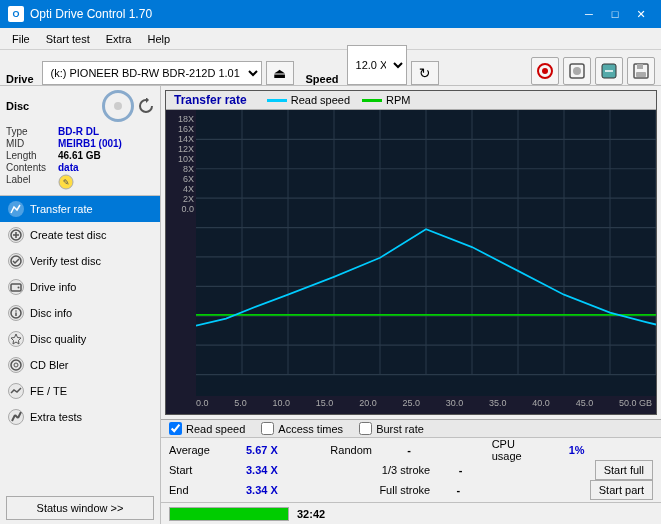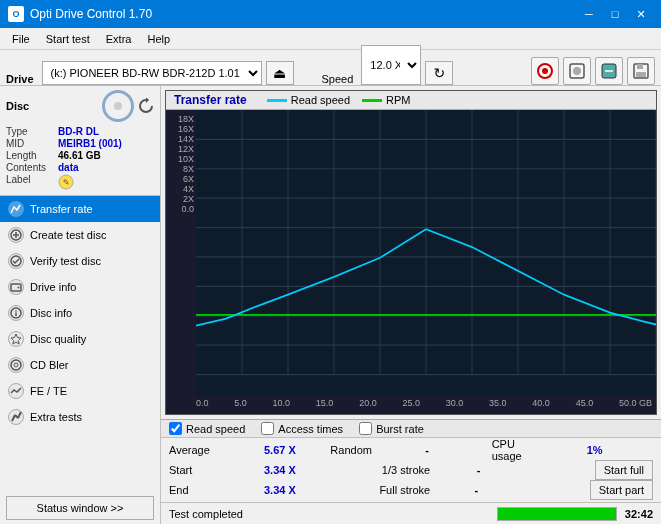--- a/index.html
+++ b/index.html
@@ -14,21 +14,21 @@
 
     
     .menubar { background: #f0f0f0; height: 22px; display: flex; align-items: center; padding: 0 4px; border-bottom: 1px solid #d0d0d0; }
     .menu-item { padding: 2px 8px; cursor: pointer; font-size: 11px; }
 
     
     .toolbar { background: #f0f0f0; height: 36px; display: flex; align-items: flex-end; padding: 0 6px; gap: 4px; border-bottom: 1px solid #c0c0c0; }
     .toolbar-label { font-size: 11px; font-weight: bold; margin-right: 4px; }
     .drive-select { height: 24px; font-size: 11px; padding: 0 4px; border: 1px solid #aaa; background: white; min-width: 210px; }
     .toolbar-icon-btn { width: 28px; height: 24px; border: 1px solid #aaa; background: #f5f5f5; cursor: pointer; display: flex; align-items: center; justify-content: center; font-size: 14px; }
-    .speed-label { font-size: 11px; font-weight: normal; margin-left: 24px; margin-right: 4px; }
+    .speed-label { font-size: 11px; font-weight: bold; margin-left: 8px; margin-right: 4px; }
     .speed-select { height: 40px; font-size: 11px; padding: 0 4px; border: 1px solid #aaa; background: white; width: 60px; }
     .toolbar-spacer { flex: 1; }
     .toolbar-action-btn { width: 28px; height: 28px; border: 1px solid #aaa; background: #f5f5f5; cursor: pointer; display: flex; align-items: center; justify-content: center; border-radius: 2px; }
 
     
     .main { display: flex; height: calc(524px - 28px - 22px - 36px); }
 
     
     .sidebar { width: 161px; background: #f0f0f0; border-right: 1px solid #c0c0c0; display: flex; flex-direction: column; flex-shrink: 0; }
     .disc-panel { padding: 4px 6px; border-bottom: 1px solid #c0c0c0; }
@@ -63,21 +63,21 @@
     
     .x-axis { height: 18px; display: flex; justify-content: space-between; padding: 2px 4px 2px 30px; font-size: 9px; color: #aaa; }
 
     
     .checkbox-row { background: #e8e8e8; padding: 2px 8px; display: flex; align-items: center; gap: 16px; font-size: 11px; border-top: 1px solid #aaa; }
     .cb-item { display: flex; align-items: center; gap: 4px; }
 
     
     .stats-area { background: #f0f0f0; padding: 2px 8px; font-size: 11px; border-top: 1px solid #c0c0c0; }
     .stats-row { display: flex; align-items: center; height: 20px; }
-    .stat-group { display: flex; align-items: center; flex: 1; gap: 20px; }
+    .stat-group { display: flex; align-items: center; flex: 1; gap: 2px; }
     .stat-label { width: 55px; }
     .stat-value { color: #0000cc; font-weight: bold; min-width: 40px; padding-left: 20px; }
     .stat-value.dash { color: #000; }
     .stat-btn { height: 20px; padding: 3px 8px; border: 1px solid #aaa; background: #f0f0f0; cursor: pointer; font-size: 11px; white-space: nowrap; }
 
     
     .statusbar { height: 22px; background: #f0f0f0; border-top: 1px solid #c0c0c0; display: flex; align-items: center; padding: 0 8px; gap: 8px; font-size: 11px; }
     .status-text { flex: 1; }
     .progress-bar { width: 120px; height: 14px; background: #ddd; border: 1px solid #aaa; }
     .progress-fill { height: 100%; background: #00cc00; }
@@ -405,20 +405,19 @@
           <span class="stat-label">Full stroke</span>
           <span class="stat-value dash">-</span>
         </div>
         <div class="stat-group" style="flex:0;">
           <button class="stat-btn">Start part</button>
         </div>
       </div>
     </div>
 
     <div class="statusbar">
-      <span class="status-text">Test completed</span>
       <div class="progress-bar">
         <div class="progress-fill" style="width:100%"></div>
       </div>
       <span class="time-display">32:42</span>
     </div>
   </div>
 </div>
 
 </body></html>

